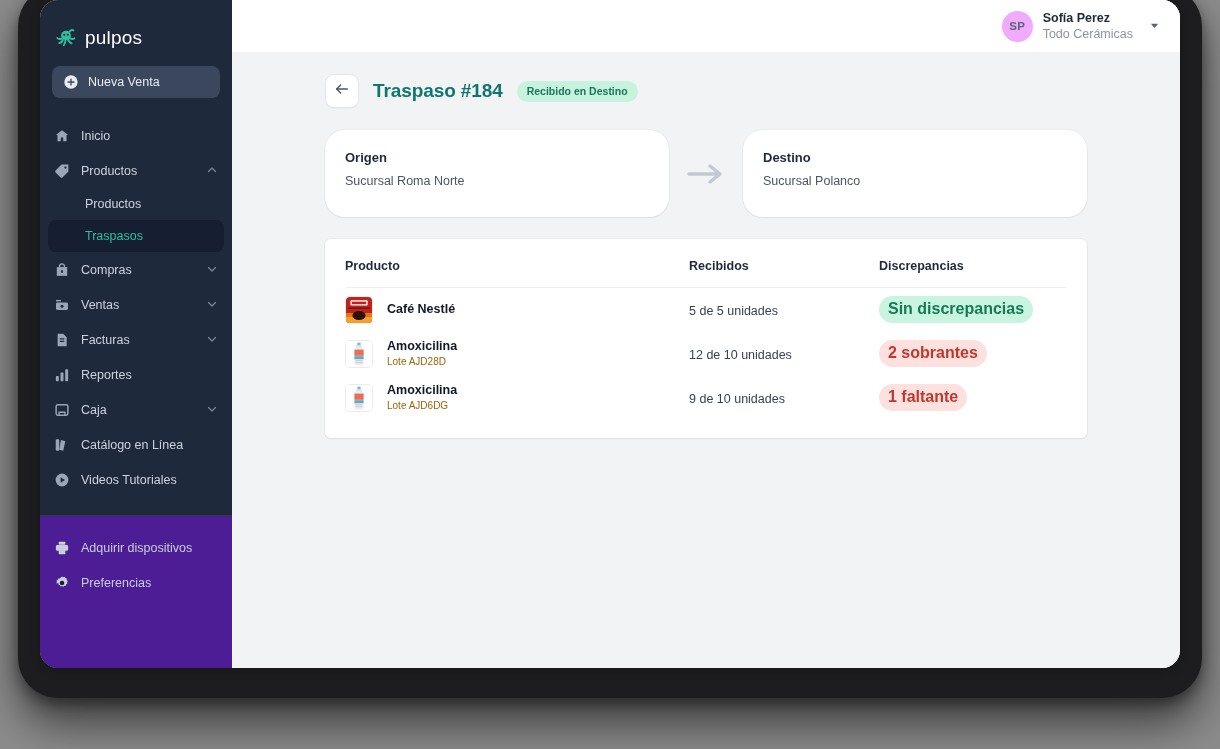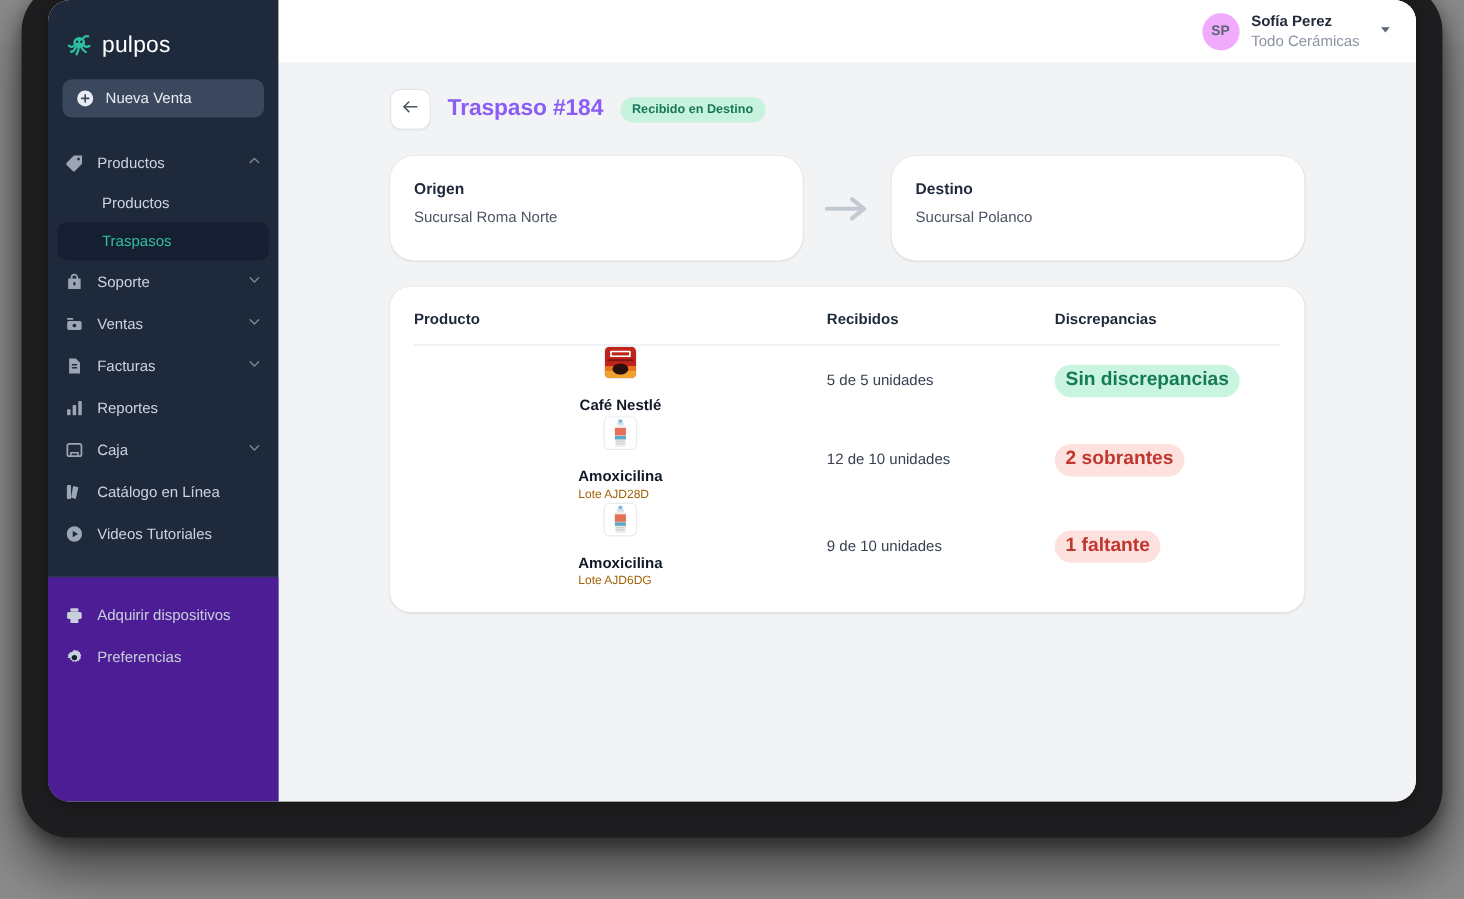--- a/index.html
+++ b/index.html
@@ -187,21 +187,21 @@
     background: #ffffff;
     border: 1px solid #e3e7ec;
     border-radius: 9px;
     display: flex; align-items: center; justify-content: center;
     cursor: pointer;
     box-shadow: 0 1px 1px rgba(16,24,40,0.04);
   }
   #page-title {
     font-size: 19px;
     font-weight: 700;
-    color: #8b5cf6;
+    color: #0f766e;
     letter-spacing: -0.1px;
   }
   #status-badge {
     background: #c7f2dd;
     color: #18795a;
     font-size: 10.5px;
     font-weight: 600;
     padding: 4px 10px 5px 10px;
     border-radius: 20px;
     white-space: nowrap;
@@ -231,41 +231,41 @@
   #transfer-arrow {
     flex: 1 1 auto;
     display: flex;
     align-items: center;
     justify-content: center;
   }
 
   
   #product-card {
     background: #ffffff;
-    border-radius: 17px;
+    border-radius: 6px;
     padding: 20px 20px 18px 20px;
     box-shadow: 0 1px 2px rgba(16,24,40,0.06), 0 0 0 1px rgba(16,24,40,0.03);
   }
   .tbl { width: 100%; border-collapse: collapse; table-layout: fixed; }
   .tbl th {
     text-align: left;
     font-size: 12.5px;
     font-weight: 700;
     color: #1e293b;
     padding: 0 0 14px 0;
     border-bottom: 1px solid #eceff3;
   }
   .col-prod { width: 344px; }
   .col-recv { width: 190px; }
   .col-disc { width: auto; }
 
   .tbl td { padding: 0; vertical-align: middle; height: 44px; }
   .tbl tbody tr td { height: 44px; }
 
-  .prod-cell { display: flex; align-items: center; gap: 14px; flex-direction: column; }
+  .prod-cell { display: flex; align-items: center; gap: 14px; }
   .thumb {
     width: 28px; height: 28px;
     flex: 0 0 28px;
     border: 1px solid #e8ebef;
     border-radius: 5px;
     background: #ffffff;
     overflow: hidden;
     display: flex; align-items: center; justify-content: center;
   }
   .thumb svg { display: block; }
@@ -317,20 +317,28 @@
           <circle cx="12" cy="12" r="10" fill="#e9edf3"></circle>
           <rect x="11" y="6.6" width="2" height="10.8" rx="1" fill="#3a475c"></rect>
           <rect x="6.6" y="11" width="10.8" height="2" rx="1" fill="#3a475c"></rect>
         </svg>
       </span>
       <span class="ns-label">Nueva Venta</span>
     </div>
 
     <nav id="nav-primary">
 
+      <div class="nav-item">
+        <span>
+          <svg class="nav-icon" viewBox="0 0 24 24" fill="#9aa5b5">
+            <path d="M12 3.2 2.8 10.6h2.4v9.4h5.0v-5.6h3.6v5.6h5.0v-9.4h2.4z"></path>
+          </svg>
+        </span>
+        <span class="nav-label">Inicio</span>
+      </div>
 
       <div class="nav-item">
         <span>
           <svg class="nav-icon" viewBox="0 0 24 24" fill="#9aa5b5">
             <path d="M11.3 2.4 2.4 11.3a2 2 0 0 0 0 2.8l7.5 7.5a2 2 0 0 0 2.8 0l8.9-8.9V2.4z"></path>
             <circle cx="17.2" cy="6.8" r="1.7" fill="#1e293b"></circle>
           </svg>
         </span>
         <span class="nav-label">Productos</span>
         <span>
@@ -348,21 +356,21 @@
       </div>
 
       <div class="nav-item">
         <span>
           <svg class="nav-icon" viewBox="0 0 24 24" fill="#9aa5b5">
             <path d="M4.2 7.6h15.6v13.2H4.2z" rx="2"></path>
             <path d="M8.4 8.2V6.4a3.6 3.6 0 0 1 7.2 0v1.8" fill="none" stroke="#9aa5b5" stroke-width="2.1"></path>
             <rect x="10.6" y="12" width="2.8" height="4.4" rx="1.3" fill="#1e293b"></rect>
           </svg>
         </span>
-        <span class="nav-label">Soporte</span>
+        <span class="nav-label">Compras</span>
         <span>
           <svg class="chevron" viewBox="0 0 24 24" fill="none" stroke="#9aa5b5" stroke-width="2.4" stroke-linecap="round" stroke-linejoin="round">
             <polyline points="5,9 12,16 19,9"></polyline>
           </svg>
         </span>
       </div>
 
       <div class="nav-item">
         <span>
           <svg class="nav-icon" viewBox="0 0 24 24" fill="#9aa5b5">

